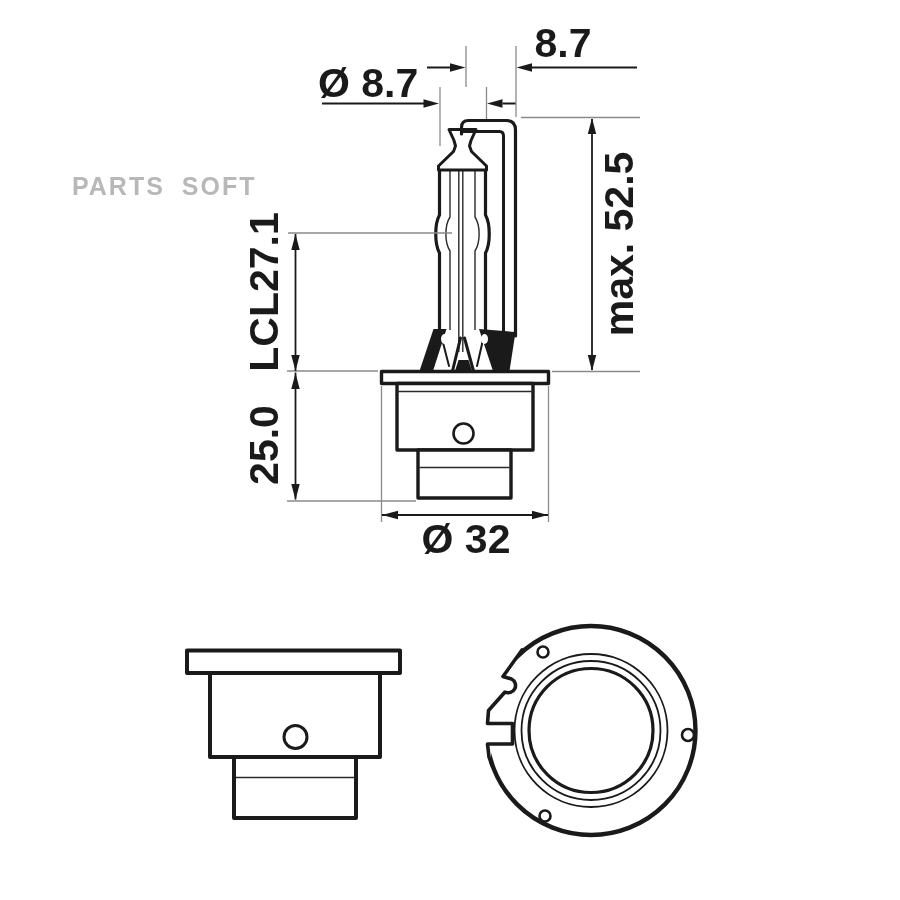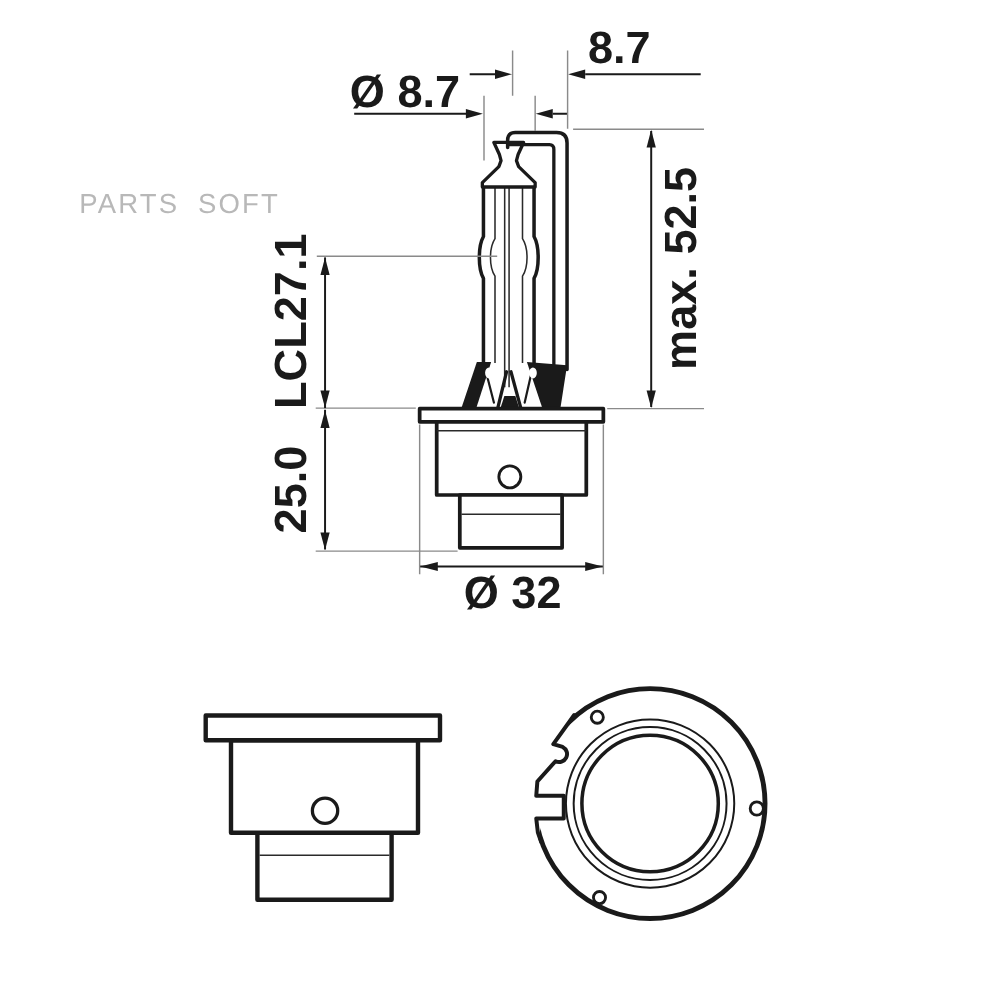--- a/index.html
+++ b/index.html
@@ -9,21 +9,21 @@
     --bg:#ffffff;
   }
   html,body{margin:0;padding:0;}
   body{
     width:900px;height:900px;position:relative;overflow:hidden;
     background:var(--bg);
     font-family:"Liberation Sans",sans-serif;
   }
   .watermark{
     position:absolute;left:72px;top:172px;
-    font-size:25px;font-weight:400;letter-spacing:2px;word-spacing:8px;
+    font-size:25px;font-weight:700;letter-spacing:2px;word-spacing:8px;
     color:var(--watermark);
     user-select:none;
   }
   svg{position:absolute;left:0;top:0;}
   .o   {stroke:var(--line);fill:none;stroke-linejoin:round;stroke-linecap:round;}
   .fw  {fill:#ffffff;}
   .fb  {fill:var(--line);stroke:none;}
   .thin{stroke:#2a2a2a;stroke-width:1.4;fill:none;}
   .ext {stroke:var(--ext);stroke-width:1.3;fill:none;}
   .dln {stroke:var(--line);stroke-width:1.8;fill:none;}

